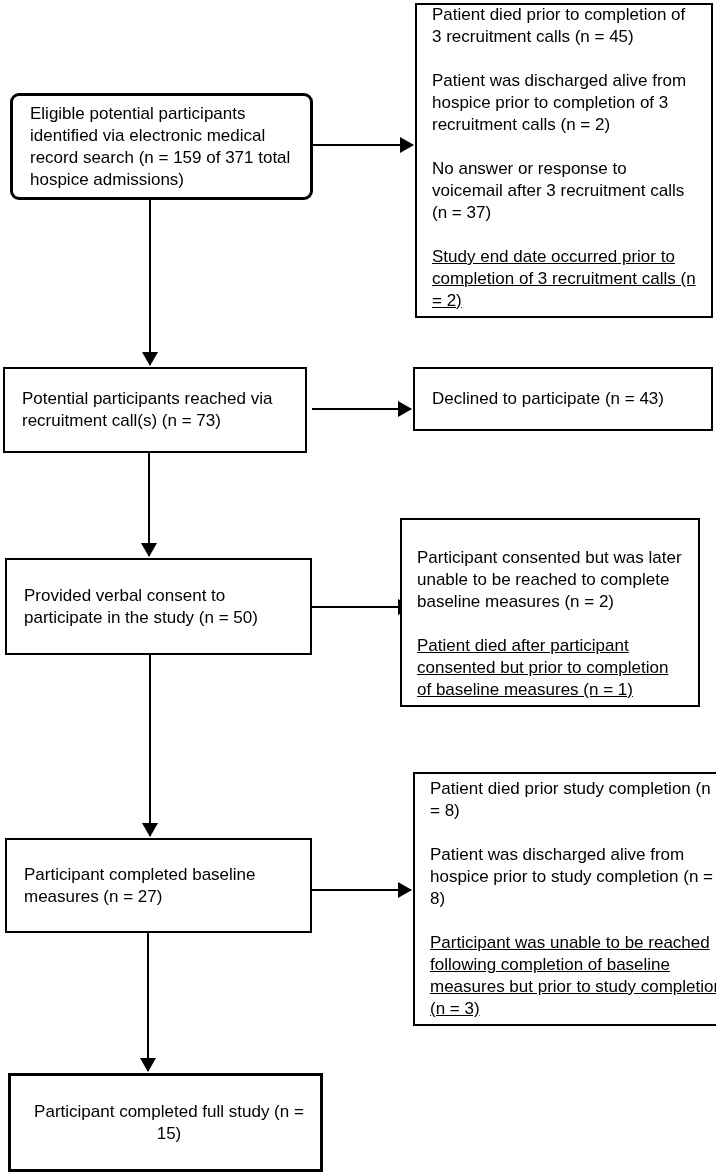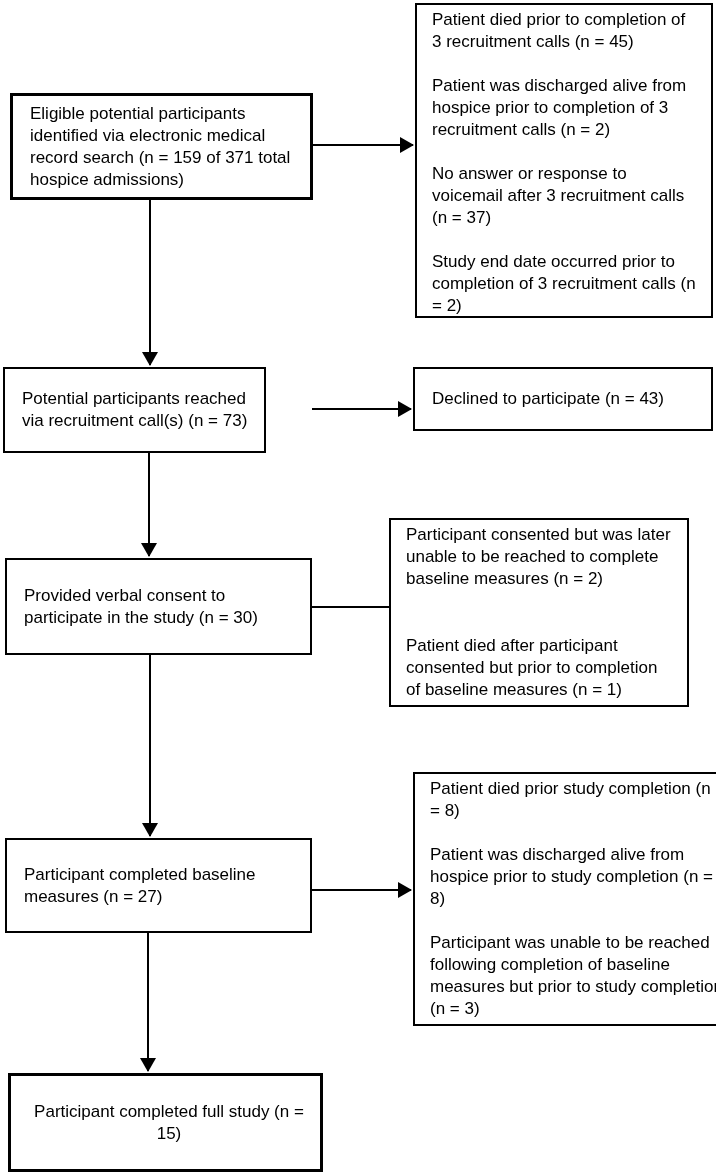--- a/index.html
+++ b/index.html
@@ -34,36 +34,37 @@
     border-width: 3px;
   }
   .node.single {
     display: flex;
     align-items: center;
     padding: 6px 10px 6px 17px;
   }
   .node.multi {
     display: flex;
     flex-direction: column;
-    justify-content: space-between;
+    justify-content: flex-end;
     padding: 4px 12px 4px 15px;
   }
   .node.multi p {
     margin: 0 0 22px 0;
   }
   .node.multi p:last-child {
     margin-bottom: 0;
+    text-decoration: underline;
   }
   
-  #box-eligible        { left: 10px;  top: 93px;   width: 303px; height: 107px; }
+  #box-eligible        { left: 10px;  top: 93px;   width: 303px; height: 107px; border-radius: 9px; }
   #box-excl-recruit    { left: 415px; top: 3px;    width: 298px; height: 315px; }
-  #box-reached         { left: 3px;   top: 367px;  width: 263px; height: 86px;  }
+  #box-reached         { left: 3px;   top: 367px;  width: 304px; height: 86px;  }
   #box-declined        { left: 413px; top: 367px;  width: 300px; height: 64px;  }
   #box-consent         { left: 5px;   top: 558px;  width: 307px; height: 97px;  }
-  #box-excl-baseline   { left: 389px; top: 518px;  width: 300px; height: 189px; }
+  #box-excl-baseline   { left: 400px; top: 518px;  width: 300px; height: 189px; }
   #box-baseline        { left: 5px;   top: 838px;  width: 307px; height: 95px;  }
   #box-excl-completion { left: 413px; top: 772px;  width: 324px; height: 254px; }
   #box-completed       { left: 8px;   top: 1073px; width: 315px; height: 99px; text-align: center;  }
 
   .arrows line {
     stroke: #000000;
     stroke-width: 2;
   }
   .arrows path {
     fill: #000000;
@@ -103,21 +104,21 @@
 
   <div id="box-reached" class="node single">
     <span>Potential participants reached via recruitment call(s) (n = 73)</span>
   </div>
 
   <div id="box-declined" class="node single">
     <span>Declined to participate (n = 43)</span>
   </div>
 
   <div id="box-consent" class="node single">
-    <span>Provided verbal consent to participate in the study (n = 30)</span>
+    <span>Provided verbal consent to participate in the study (n = 50)</span>
   </div>
 
   <div id="box-excl-baseline" class="node multi">
     <p>Participant consented but was later unable to be reached to complete baseline measures (n = 2)</p>
     <p>Patient died after participant consented but prior to completion of baseline measures (n = 1)</p>
   </div>
 
   <div id="box-baseline" class="node single">
     <span>Participant completed baseline measures (n = 27)</span>
   </div>

